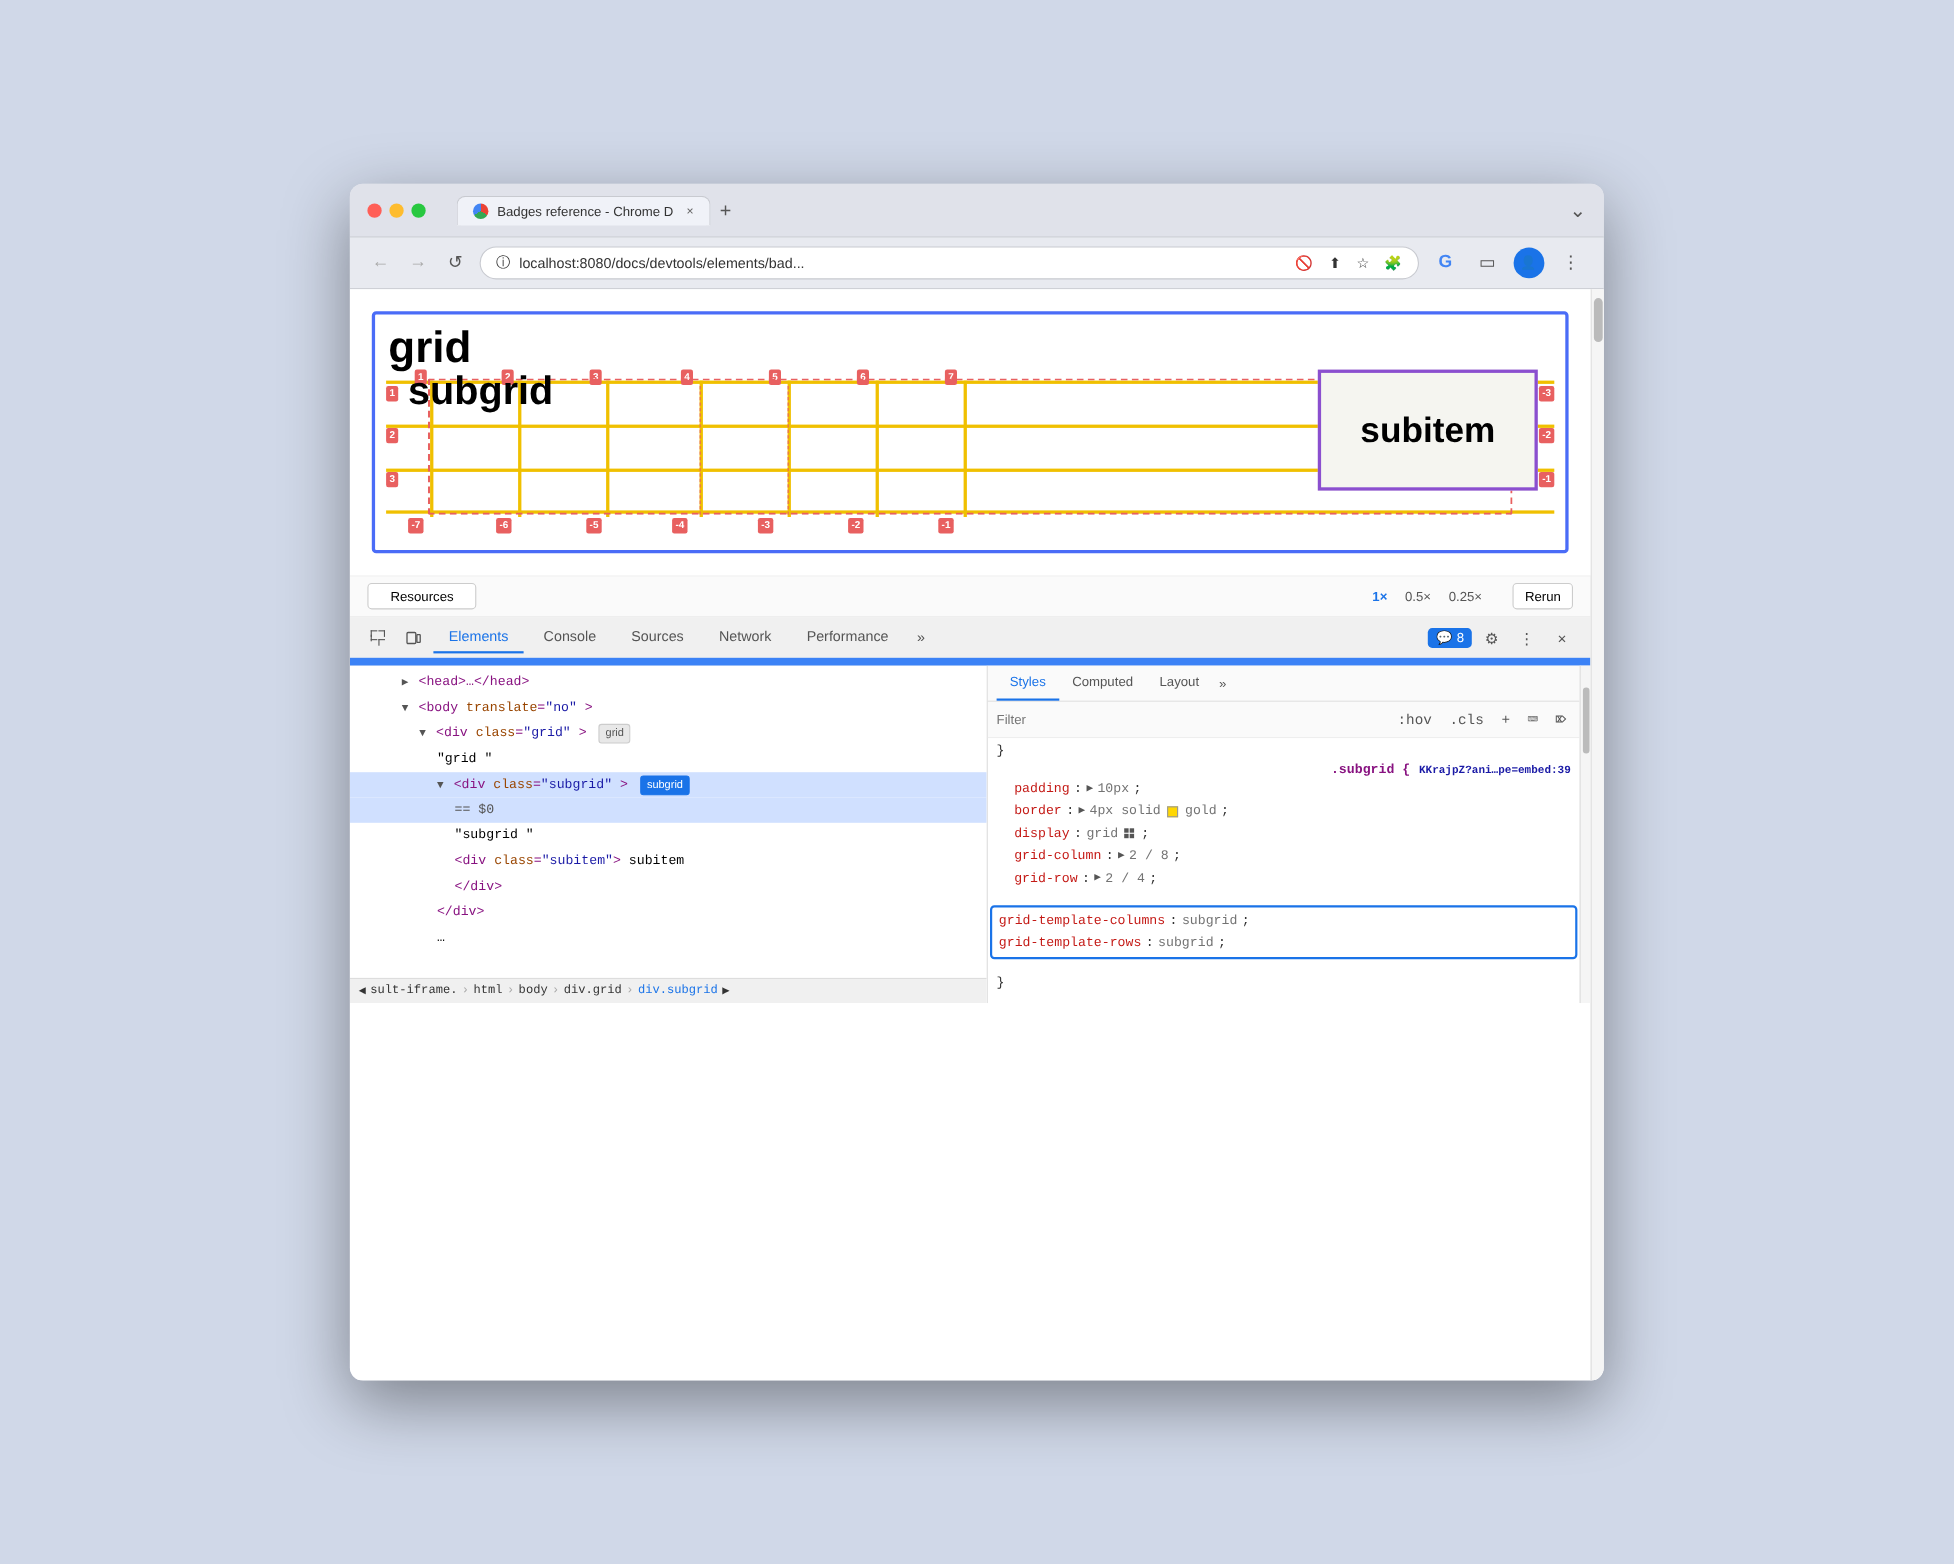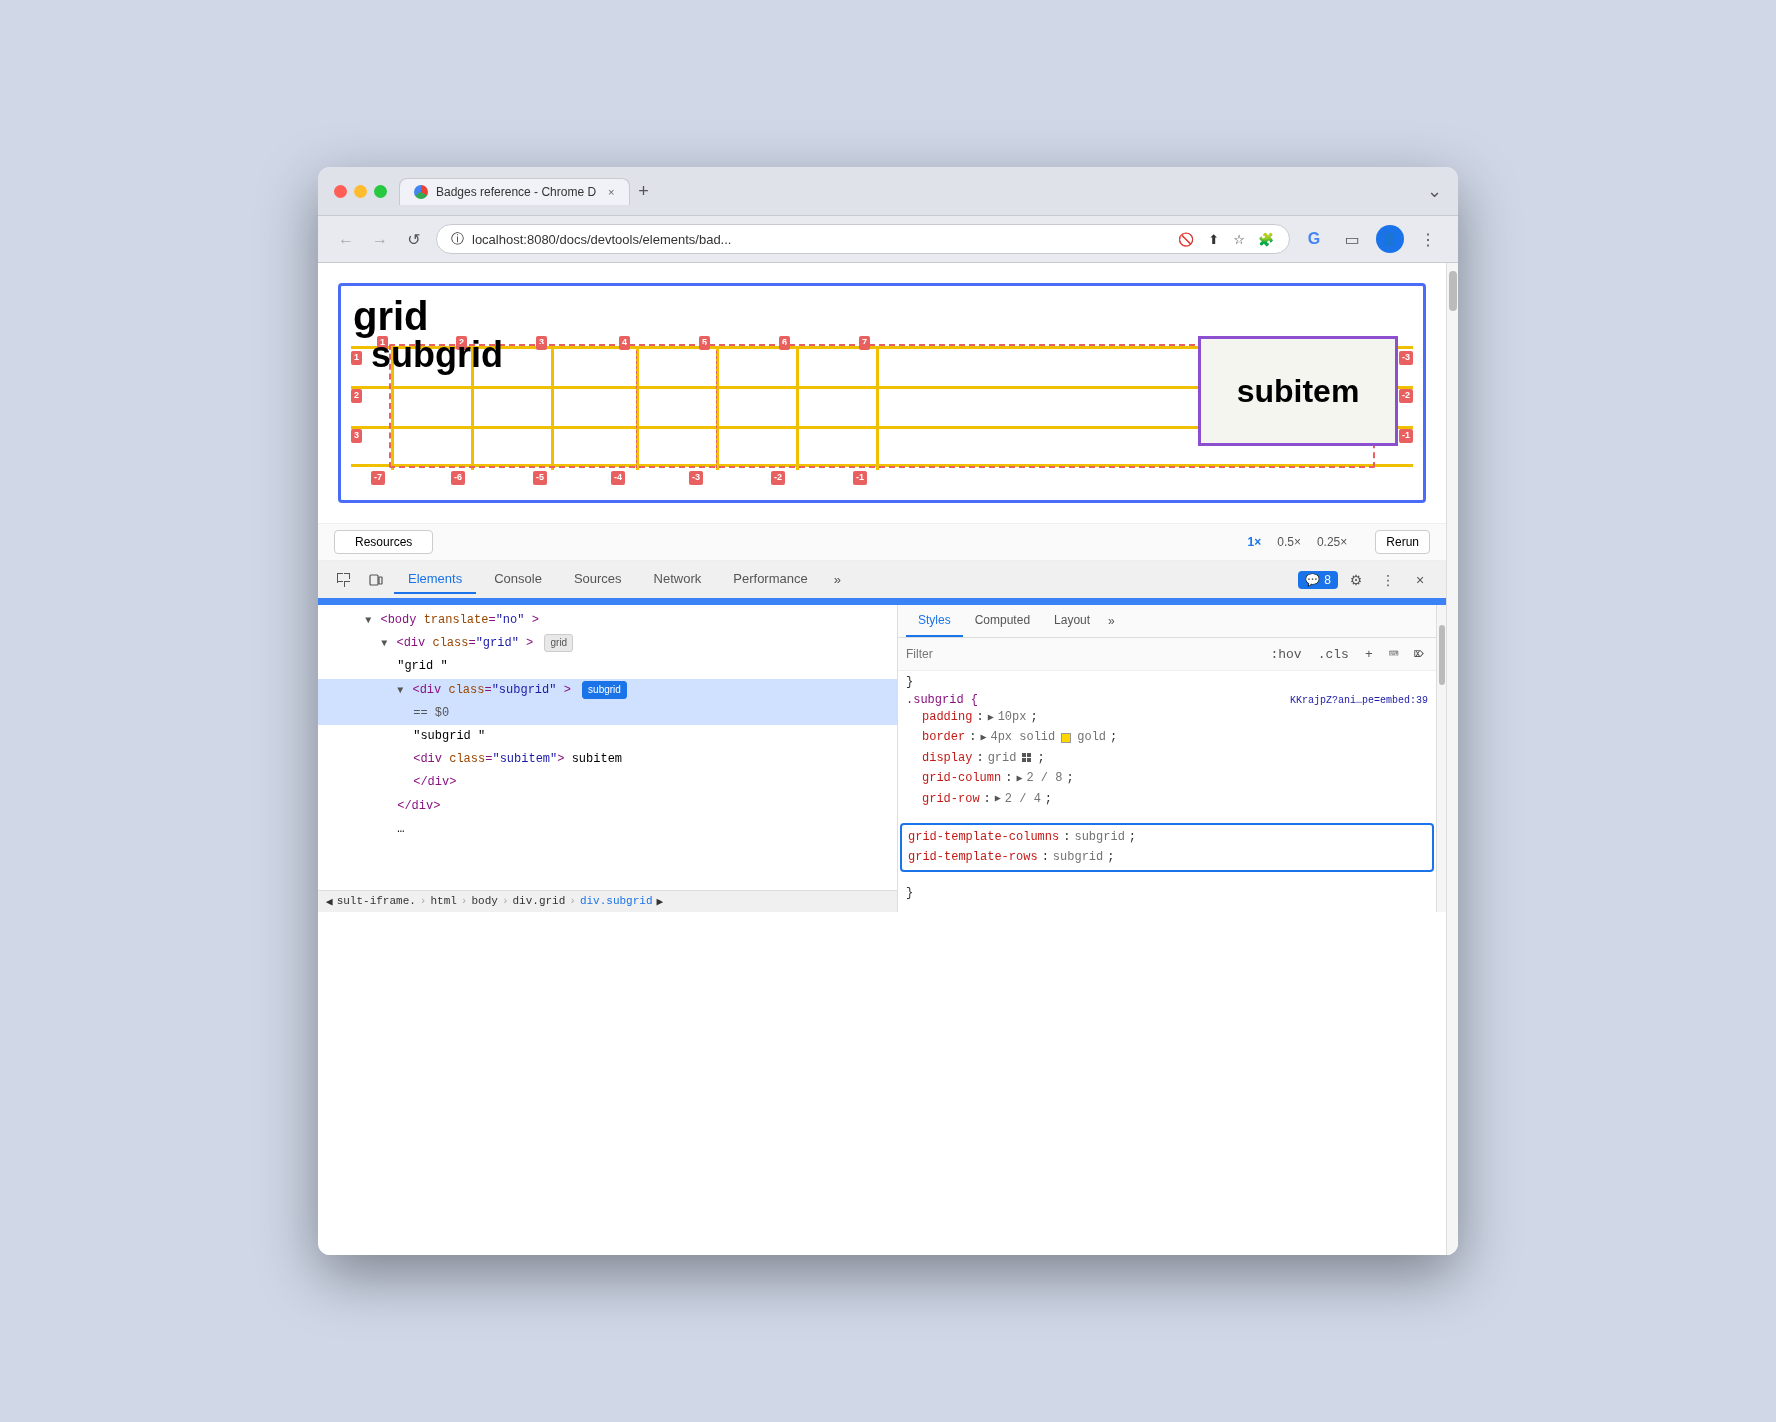--- a/index.html
+++ b/index.html
@@ -38,20 +38,21 @@
       border-radius: 50%;
     }
     .tl-red { background: #ff5f57; }
     .tl-yellow { background: #febc2e; }
     .tl-green { background: #28c840; }
     .tabs-bar {
       display: flex;
       align-items: center;
       flex: 1;
       gap: 0;
+      margin-left: 16px;
     }
     .tab {
       display: flex;
       align-items: center;
       gap: 8px;
       background: #f0f2f8;
       border-radius: 8px 8px 0 0;
       padding: 6px 14px;
       font-size: 12px;
       color: #333;
@@ -643,20 +644,25 @@
             <div class="dt-icon-btn">⋮</div>
             <div class="dt-icon-btn">×</div>
           </div>
         </div>
 
         <div class="devtools-body">
 
           <div class="elements-panel">
             <div class="elements-content">
 
+              <div class="el-line">
+                <span class="el-indent"></span><span class="el-indent"></span>
+                <span class="el-toggle">▶</span>
+                <span class="el-tag">&lt;</span><span class="el-tag" style="color:#881280;">head</span><span class="el-tag">&gt;…&lt;/</span><span class="el-tag" style="color:#881280;">head</span><span class="el-tag">&gt;</span>
+              </div>
 
               <div class="el-line">
                 <span class="el-indent"></span><span class="el-indent"></span>
                 <span class="el-toggle">▼</span>
                 <span class="el-tag">&lt;</span><span class="el-tag" style="color:#881280;">body</span>
                 <span> </span><span class="el-attr">translate</span><span class="el-tag">=</span><span class="el-val">"no"</span>
                 <span class="el-tag">&gt;</span>
               </div>
 
               <div class="el-line">
@@ -744,21 +750,21 @@
               <span class="styles-icon-btn">+</span>
               <span class="styles-icon-btn" style="font-size:16px;">⌨</span>
               <span class="styles-icon-btn" style="font-size:16px;">⌦</span>
             </div>
             <div class="styles-content">
 
               <div style="color:#333;font-size:12px;margin-bottom:4px;">}</div>
 
               <div class="style-block">
 
-                <div style="display:flex;justify-content:space-between;align-items:baseline;color:#881280;font-weight:normal;">
+                <div style="display:flex;justify-content:flex-end;align-items:baseline;color:#881280;font-weight:bold;">
                   <span>.subgrid {</span>
                   <span style="color:#1a1aa6;font-size:10px;margin-left:8px;">KKrajpZ?ani…pe=embed:39</span>
                 </div>
 
                 <div class="style-prop">
                   <span class="prop-name">padding</span>
                   <span class="prop-colon">:</span>
                   <span class="prop-arrow">▶</span>
                   <span class="prop-value">10px</span>
                   <span class="prop-semi">;</span>

